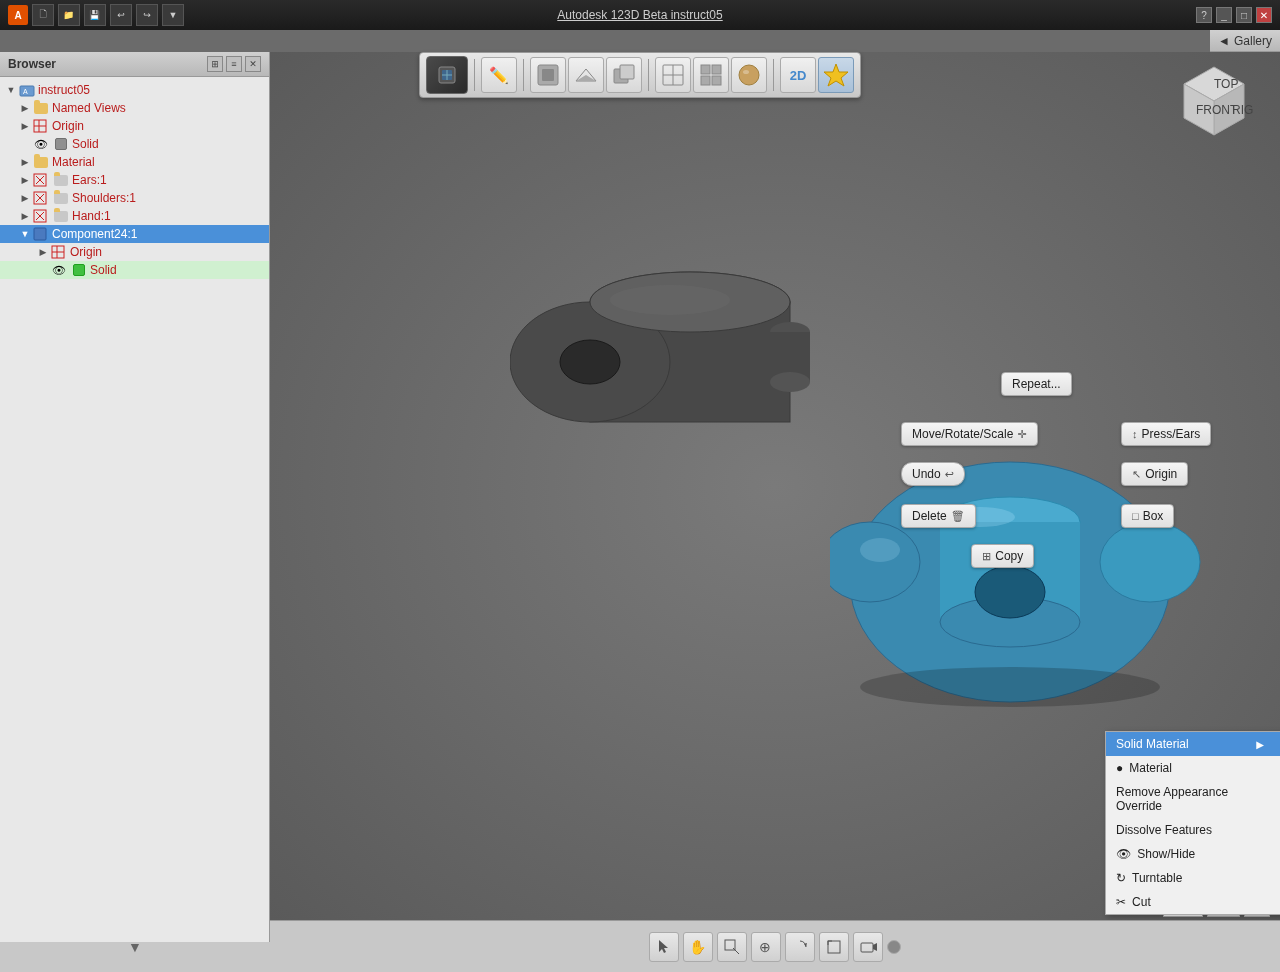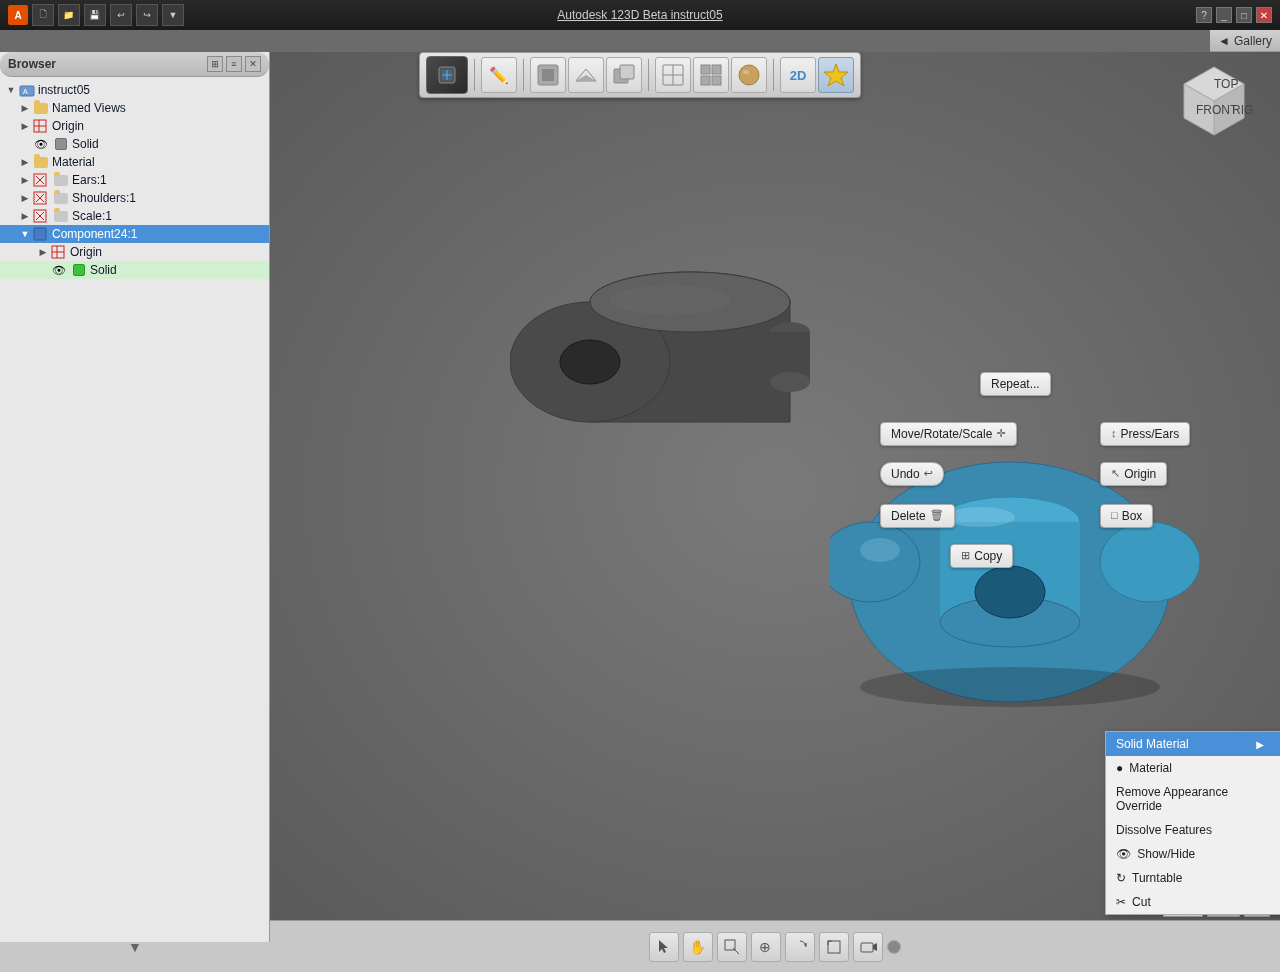--- a/index.html
+++ b/index.html
@@ -165,21 +165,20 @@
       border-right: 1px solid #999;
       z-index: 80;
     }
     #browser-header {
       background: linear-gradient(to bottom, #d0d0d0, #b8b8b8);
       padding: 4px 8px;
       display: flex;
       align-items: center;
       justify-content: space-between;
       border-bottom: 1px solid #999;
-      border-radius: 12px;
     }
     #browser-header span {
       font-weight: bold;
       font-size: 12px;
       color: #333;
     }
     #browser-header-icons {
       display: flex;
       gap: 3px;
     }
@@ -251,21 +250,21 @@
     }
     .icon-solid-gray {
       width: 12px;
       height: 12px;
       background: #909090;
       border-radius: 2px;
       border: 1px solid #707070;
     }
     .tree-label {
       font-size: 12px;
-      color: #0f172a;
+      color: #b91c1c;
     }
     .tree-label.selected-label {
       color: white;
     }
     .indent-1 { padding-left: 18px; }
     .indent-2 { padding-left: 36px; }
 
     
     #viewport {
       position: absolute;
@@ -300,21 +299,23 @@
       background: linear-gradient(to bottom, #f5f5f5, #e0e0e0);
       border: 1px solid #aaa;
       border-radius: 4px;
       padding: 4px 10px;
       cursor: pointer;
       font-size: 12px;
       color: #222;
       white-space: nowrap;
       box-shadow: 0 1px 3px rgba(0,0,0,0.3);
       display: flex;
+      align-items: center;
       gap: 4px;
+      margin-left: 21px;
     }
     .radial-btn .btn-icon {
       font-size: 11px;
       color: #555;
     }
 
     
     #dropdown-menu {
       position: absolute;
       top: 249px;
@@ -615,21 +616,21 @@
       <div class="tree-icon">
         <svg width="16" height="14">
             <rect x="1" y="1" width="12" height="12" fill="none" stroke="#cc2020" strokewidth="1.5"></rect>
             <line x1="3" y1="3" x2="11" y2="11" stroke="#cc2020" strokewidth="1.5"></line>
             <line x1="11" y1="3" x2="3" y2="11" stroke="#cc2020" strokewidth="1.5"></line>
           </svg>
       </div>
       <div class="tree-icon">
         <div class="icon-folder" style="background:#c8c8c8;"></div>
       </div>
-      <span class="tree-label">Scale:1</span>
+      <span class="tree-label">Hand:1</span>
     </div>
 
     <div class="tree-item indent-1 selected">
       <div class="tree-toggle" style="color:white;">▼</div>
       <div class="tree-icon">
         <svg width="16" height="14">
             <rect x="1" y="1" width="12" height="12" rx="1" fill="#4a7abf" stroke="#2a5a9f"></rect>
           </svg>
       </div>
       <span class="tree-label selected-label">Component24:1</span>

